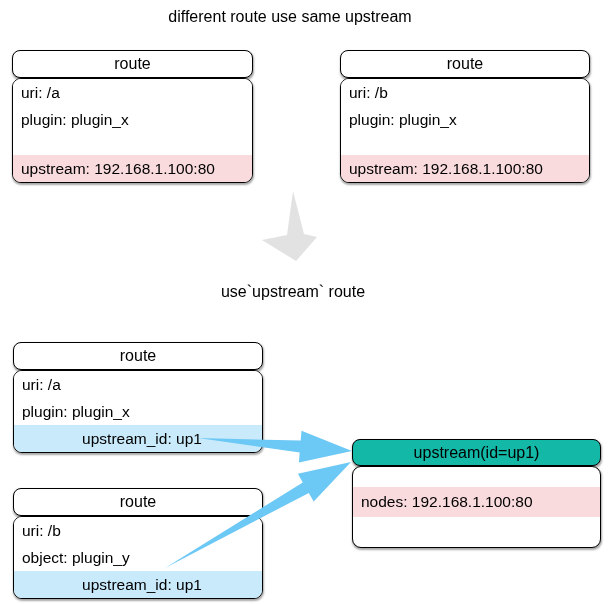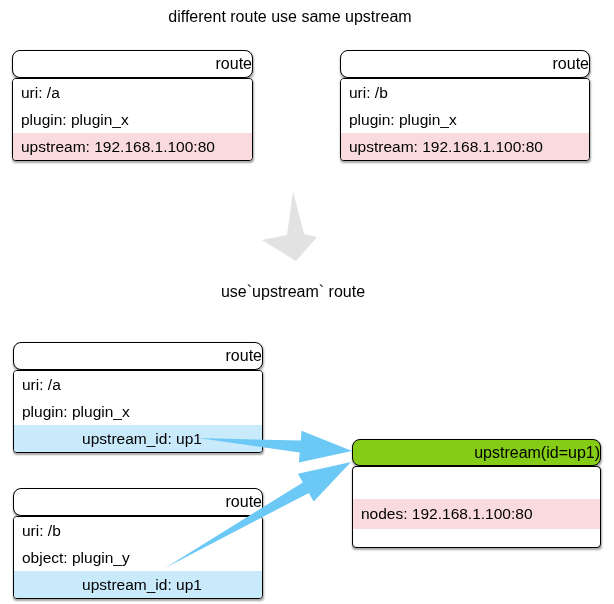--- a/index.html
+++ b/index.html
@@ -17,56 +17,55 @@
     font-size:16px;
     white-space:nowrap;
   }
   .node{position:absolute;}
   .node-header{
     background:#fff;
     border:1.5px solid #000;
     border-radius:8px;
     height:26px;
     line-height:26px;
-    text-align:right;
+    text-align:center;
     font-size:16px;
     box-shadow:0.5px 1.5px 2px rgba(0,0,0,0.35);
   }
   .node-body{
     background:#fff;
     border:1.5px solid #000;
-    border-radius:4px;
+    border-radius:9px;
     margin-top:0px;
     overflow:hidden;
     box-shadow:0.5px 1.5px 2px rgba(0,0,0,0.35);
   }
   .row{
     height:27px;
     line-height:27px;
     padding-left:8px;
     font-size:15.5px;
     white-space:nowrap;
     background:#fff;
   }
-  .row-pink{background:#fadbdd;}
+  .row-pink{background:#fadbdd;margin-top:22px;}
   .row-blue{background:#c9eafb;text-align:center;}
-  .header-blue{background:#84cc16;}
+  .header-blue{background:#14b8a6;}
   .upstream-body{
     height:60px;
     padding-top:20px;
     box-sizing:content-box;
   }
   .upstream-row{
     height:30px;
     line-height:30px;
     padding-left:8px;
     font-size:15.5px;
     background:#fadbdd;
     white-space:nowrap;
-    margin-top:12px;
   }
   #arrow-layer{
     position:absolute;left:0;top:0;
     width:614px;height:604px;
     z-index:10;
     pointer-events:none;
   }
 </style>
 </head>
 <body>

